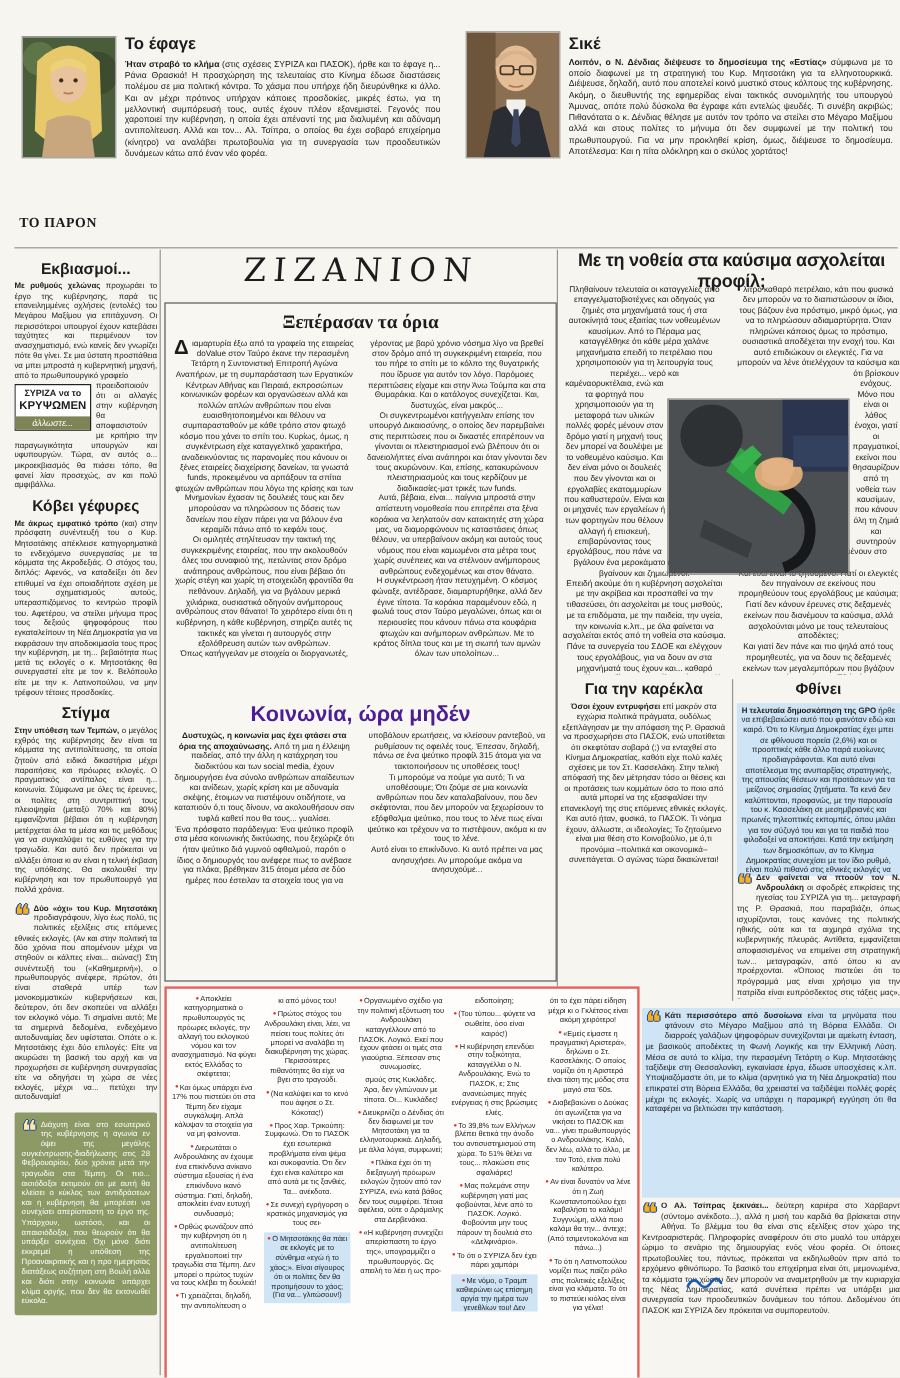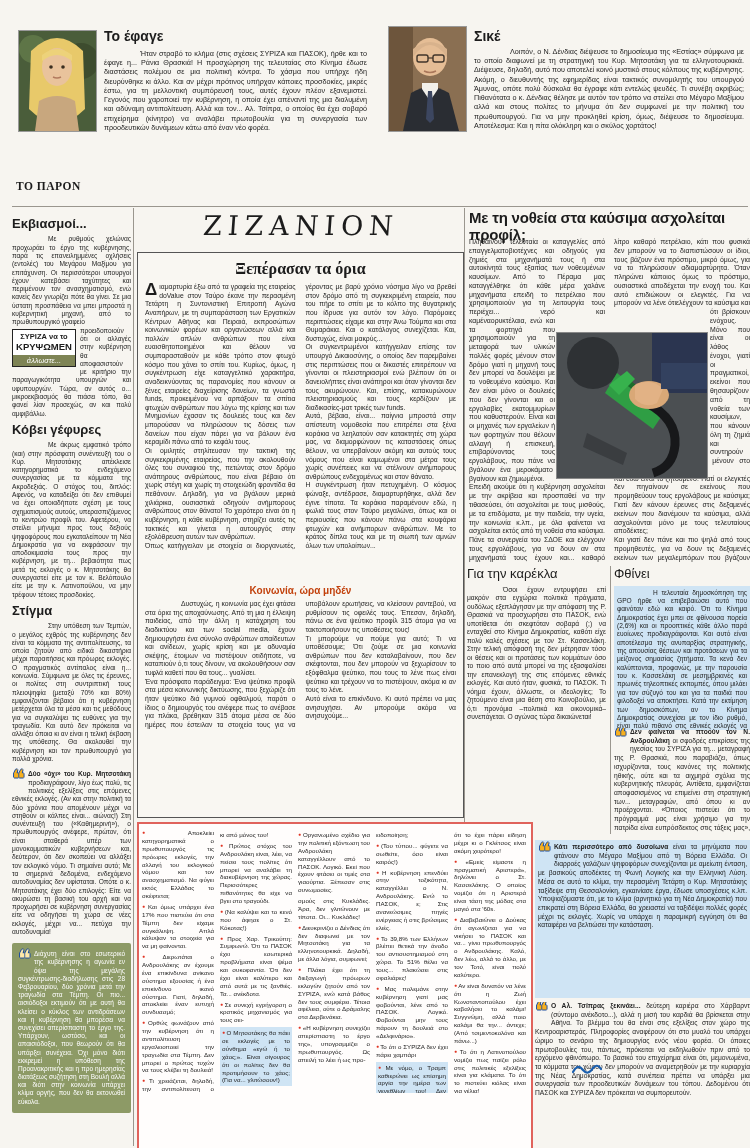--- a/index.html
+++ b/index.html
@@ -1,26 +1,26 @@
 <!DOCTYPE html>
 <html><head>
 <meta charset="utf-8">
 <style>
   html,body{margin:0;padding:0;background:#d8d5cf;font-family:"Liberation Sans",sans-serif;}
   #page{position:absolute;top:0;left:0;width:750px;height:1148px;background:#f7f5f0;overflow:hidden;color:#1c1c1c;}
   .abs{position:absolute;}
   .just{text-align:justify;}
   .pre{white-space:pre-line;}
   .clip{overflow:hidden;}
-  h1,h2,h3,p{margin:0;padding:0;}
+  h1,h2,h3,p{margin:0;padding:0;text-align:center;}
   
   .topphoto{border:1px solid #999;}
   .toptitle{font-size:14px;font-weight:bold;}
   .topbody{font-size:7.2px;line-height:1.28;}
-  .lead{font-weight:normal;margin-left:36px;}
+  .lead{font-weight:bold;}
   
   #banner{left:15px;top:130px;width:735px;height:44px;background:linear-gradient(180deg,#a2a878,#7e8455);border-bottom:3px solid #c32222;}
   #banner .date1{position:absolute;left:12px;top:5px;font-size:9px;color:#eceadb;letter-spacing:1px;}
   #banner .date1 b{color:#fff;font-size:10px;}
   #banner .year{position:absolute;left:12px;top:15px;font-size:24px;color:#fff;font-weight:bold;letter-spacing:1px;}
   #banner .mtitle{position:absolute;right:8px;top:-2px;font-size:38px;font-weight:bold;color:#fff;letter-spacing:1px;text-shadow:1px 2px 2px rgba(40,45,20,.55);}
   #servebox{left:545px;top:173px;width:203px;height:24px;background:#70764b;color:#fff;font-size:14px;text-align:center;line-height:24px;box-shadow:0 1px 2px rgba(0,0,0,.3);}
   #paper-name{left:16px;top:180px;font-family:"Liberation Serif",serif;font-weight:bold;font-size:11.5px;letter-spacing:.5px;}
   .rule{background:#9a968e;}
   
@@ -33,40 +33,40 @@
   .qmark{float:left;font-size:24px;line-height:18px;color:#f8b01e;text-shadow:-1px 0 #1b4c9e,1px 0 #1b4c9e,0 1px #1b4c9e,0 -1px #1b4c9e;margin-right:3px;font-family:"DejaVu Serif",serif;}
   .qmark.white{color:#ffe9a8;}
   .quote-text{font-weight:bold;color:#222;}
   #greenbox{margin-top:7px;background:#8d9a66;color:#fff;padding:7px 6px;border-radius:2px;font-size:6.5px;}
   
   #zizanion{left:140px;top:210px;width:322px;text-align:center;font-family:"DejaVu Serif",serif;font-size:27px;letter-spacing:6px;transform:skewX(-4deg);}
   #centerbox{left:137px;top:252px;width:311px;height:554px;border:1px solid #555;padding:5px 7px;background:#f9f7f2;}
   #centerbox .ctitle{text-align:center;font-family:"Liberation Serif",serif;font-weight:bold;font-size:16px;margin:2px 0 5px;}
   .twocol{column-count:2;column-gap:10px;font-size:6.8px;line-height:1.27;}
   .dc::first-letter{float:left;font-size:17px;line-height:13px;padding-right:2px;font-weight:bold;}
-  .soc-title{color:#c2410c;font-weight:bold;font-size:10px;text-align:center;margin:6px 0 4px;}
+  .soc-title{color:#4c1d95;font-weight:bold;font-size:18px;text-align:center;margin:6px 0 4px;}
   
   #flowers{left:137px;top:822px;width:386px;height:322px;border:2px solid #e0635c;background:#fffdfc;padding:3px;}
   #fl-band{height:20px;background:linear-gradient(180deg,#5b85c8,#2f5fa8);border-top:1.5px solid #c83a32;border-bottom:1.5px solid #c83a32;margin:0 0 4px 72px;color:#fff;text-align:center;font-family:"DejaVu Serif",serif;font-style:italic;font-size:14px;line-height:19px;letter-spacing:1px;}
   #fl-cols{display:flex;gap:6px;height:288px;overflow:hidden;margin-top:-22px;}
   .fcol{width:72px;flex:0 0 72px;font-size:6.2px;line-height:1.27;text-align:justify;}
   .fcol:first-child{margin-top:24px;}
   .fcol:nth-child(n+2){margin-top:26px;}
   .fitem{margin-bottom:3px;}
   .fitem.hl{background:#cfe4f4;padding:2px;}
   .fbul{color:#e03322;font-size:5px;vertical-align:1px;margin-right:1px;}
   
   #fueltitle{left:469px;top:209px;width:281px;font-size:15px;font-weight:bold;letter-spacing:-.2px;}
   #fuelcols{left:469px;top:238px;width:281px;height:324px;font-size:6.9px;line-height:1.27;}
   .fuelcol{float:left;width:136px;height:324px;overflow:hidden;}
   .fuelcol.first{margin-right:9px;}
   .spacer-r{float:right;width:50px;height:148px;}
   .spacer-l{float:left;width:96px;height:148px;}
   #fuelimg{left:556px;top:332px;width:150px;height:145px;border:1px solid #888;}
-  .subhead{font-size:13px;font-weight:normal;margin-bottom:3px;}
+  .subhead{font-size:13px;font-weight:bold;margin-bottom:3px;}
   #karekla{left:467px;top:566px;width:139px;height:252px;font-size:6.7px;line-height:1.27;}
   #fthinei{left:614px;top:566px;width:136px;font-size:6.6px;line-height:1.27;}
   #fthinei .blue, .bluebg{background:#cfe4f4;padding:3px;}
   .rq{font-size:6.7px;line-height:1.3;}
   .sig{position:absolute;}
 </style>
 </head>
 <body>
 
 <div id="page">

